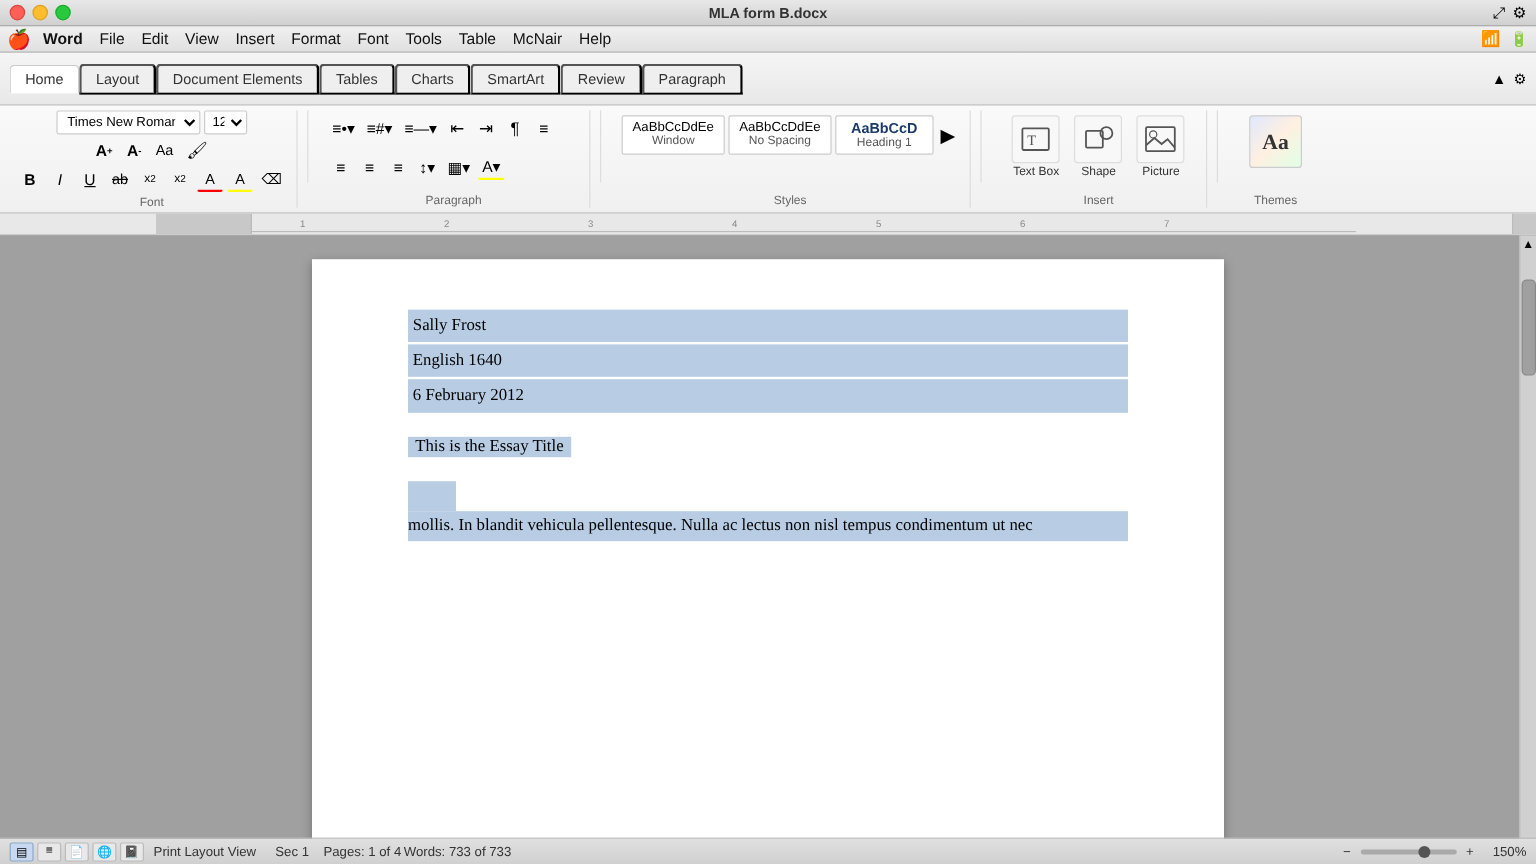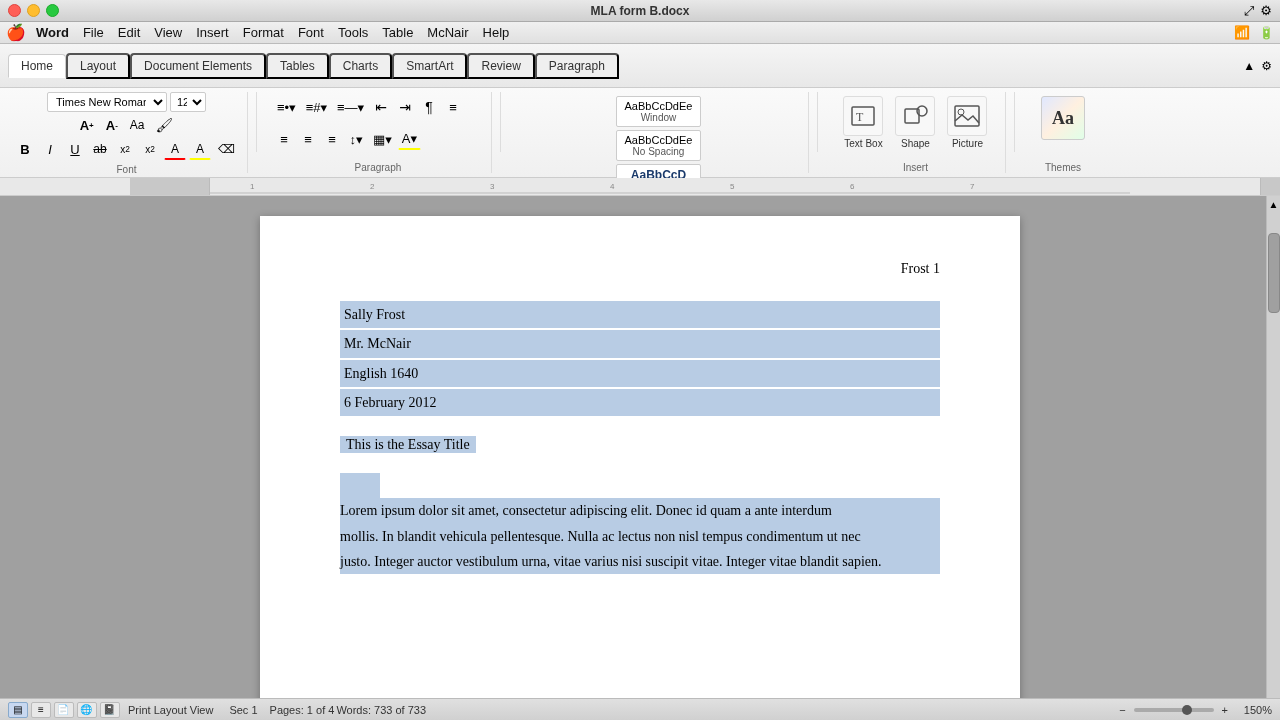--- a/index.html
+++ b/index.html
@@ -292,21 +292,21 @@
       <button class="toolbar-btn" style="font-size:13px;">↕▾</button>
       <button class="toolbar-btn" style="font-size:13px;">▦▾</button>
       <button class="toolbar-btn" style="font-size:13px;border-bottom:2px solid yellow;">A▾</button>
     </div>
     <div class="ribbon-section-label">Paragraph</div>
   </div>
 
   <div class="divider-v"></div>
 
   <div class="ribbon-section styles-section">
-    <div class="style-gallery" style="padding-top:4px;flex-direction:column;">
+    <div class="style-gallery" style="padding-top:4px;">
       <div style="border:1px solid #ccc;padding:3px 8px;background:white;cursor:pointer;min-width:82px;text-align:center;border-radius:2px;">
         <div style="font-size:11px;">AaBbCcDdEe</div>
         <div style="font-size:10px;color:#555;">Window</div>
       </div>
       <div style="border:1px solid #ccc;padding:3px 8px;background:white;cursor:pointer;min-width:82px;text-align:center;border-radius:2px;">
         <div style="font-size:11px;">AaBbCcDdEe</div>
         <div style="font-size:10px;color:#555;">No Spacing</div>
       </div>
       <div style="border:1px solid #ccc;padding:3px 8px;background:white;cursor:pointer;min-width:82px;text-align:center;border-radius:2px;">
         <div style="font-size:12px;font-weight:bold;color:#1a3a6b;">AaBbCcD</div>
@@ -376,44 +376,37 @@
     <text x="720" y="11" font-size="8" fill="#888">6</text>
     <text x="840" y="11" font-size="8" fill="#888">7</text>
   </svg>
   <div style="position:absolute;left:130px;top:0;width:80px;height:18px;background:#c8c8c8;border-right:1px solid #bbb;"></div>
   <div style="position:absolute;right:0;top:0;width:20px;height:18px;background:#c8c8c8;border-left:1px solid #bbb;"></div>
 </div>
 
 <div class="doc-area">
   <div class="page">
 
-    <div class="page-header-right">
-      <span>Frost  1</span>
-    </div>
 
     <div class="author-block">
       <span class="author-line sel">Sally Frost</span>
-      <span class="author-line sel">Mr. McNair</span>
       <span class="author-line sel">English 1640</span>
       <span class="author-line sel">6 February 2012</span>
     </div>
 
     <div class="essay-title">
       <span style="background:#b8cce4;padding:1px 6px;">This is the Essay Title</span>
     </div>
 
     <div class="body-text">
       <p style="margin:0;line-height:1.8;">
-        <span style="display:inline-block;width:40px;background:#b8cce4;">&nbsp;&nbsp;&nbsp;&nbsp;&nbsp;</span><span class="body-line sel">Lorem ipsum dolor sit amet, consectetur adipiscing elit. Donec id quam a ante interdum</span>
+        <span style="display:inline-block;width:40px;background:#b8cce4;">&nbsp;&nbsp;&nbsp;&nbsp;&nbsp;</span>
       </p>
       <p style="margin:0;line-height:1.8;">
         <span class="body-line sel">mollis. In blandit vehicula pellentesque. Nulla ac lectus non nisl tempus condimentum ut nec</span>
-      </p>
-      <p style="margin:0;line-height:1.8;">
-        <span class="body-line sel">justo. Integer auctor vestibulum urna, vitae varius nisi suscipit vitae. Integer vitae blandit sapien.</span>
       </p>
     </div>
   </div>
 
   <div class="scrollbar-v" style="position:absolute;right:0;top:0;bottom:0;">
     <div style="text-align:center;padding:3px 0;font-size:10px;cursor:pointer;">▲</div>
     <div class="scrollbar-thumb"></div>
     <div style="text-align:center;margin-top:auto;font-size:10px;cursor:pointer;position:absolute;bottom:4px;width:100%;">▼</div>
   </div>
 </div>

